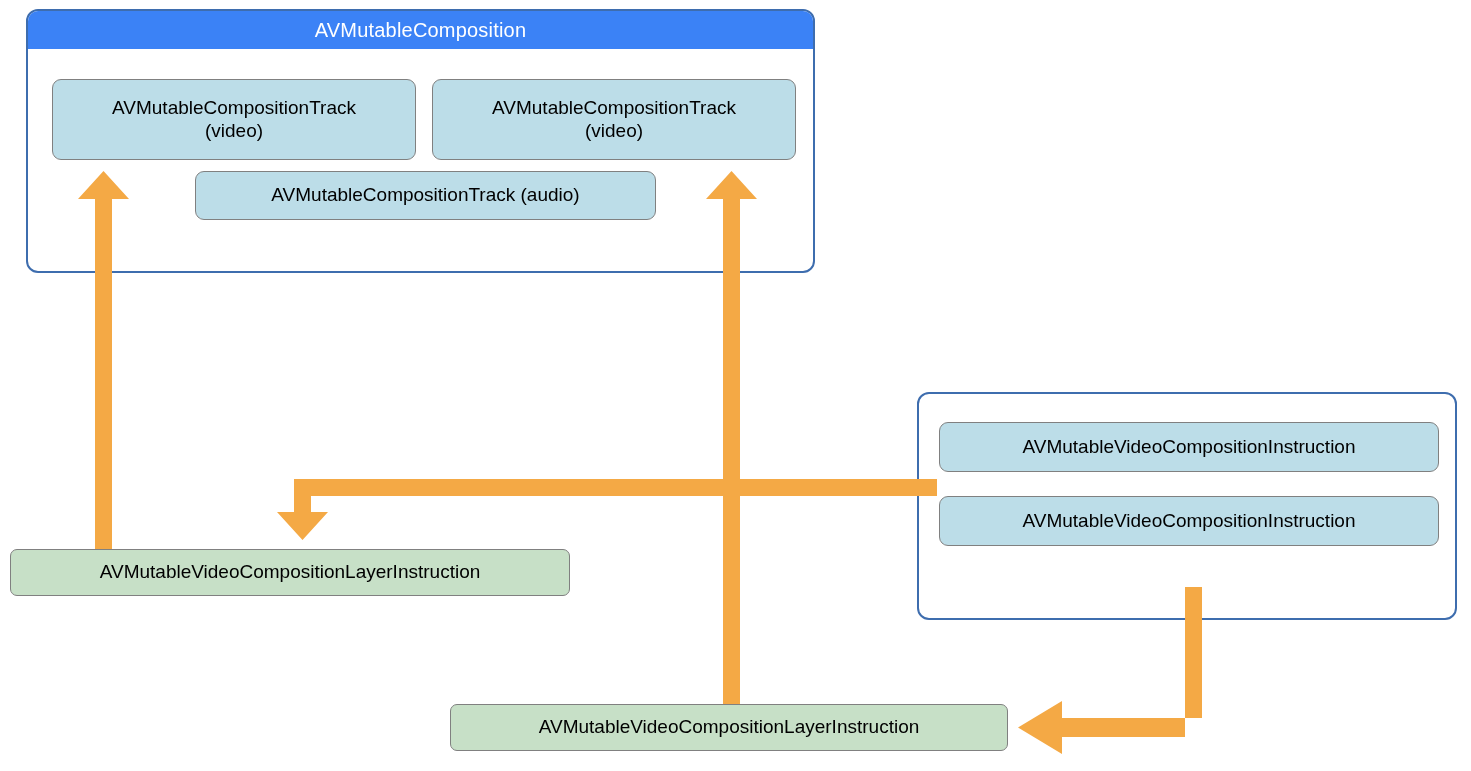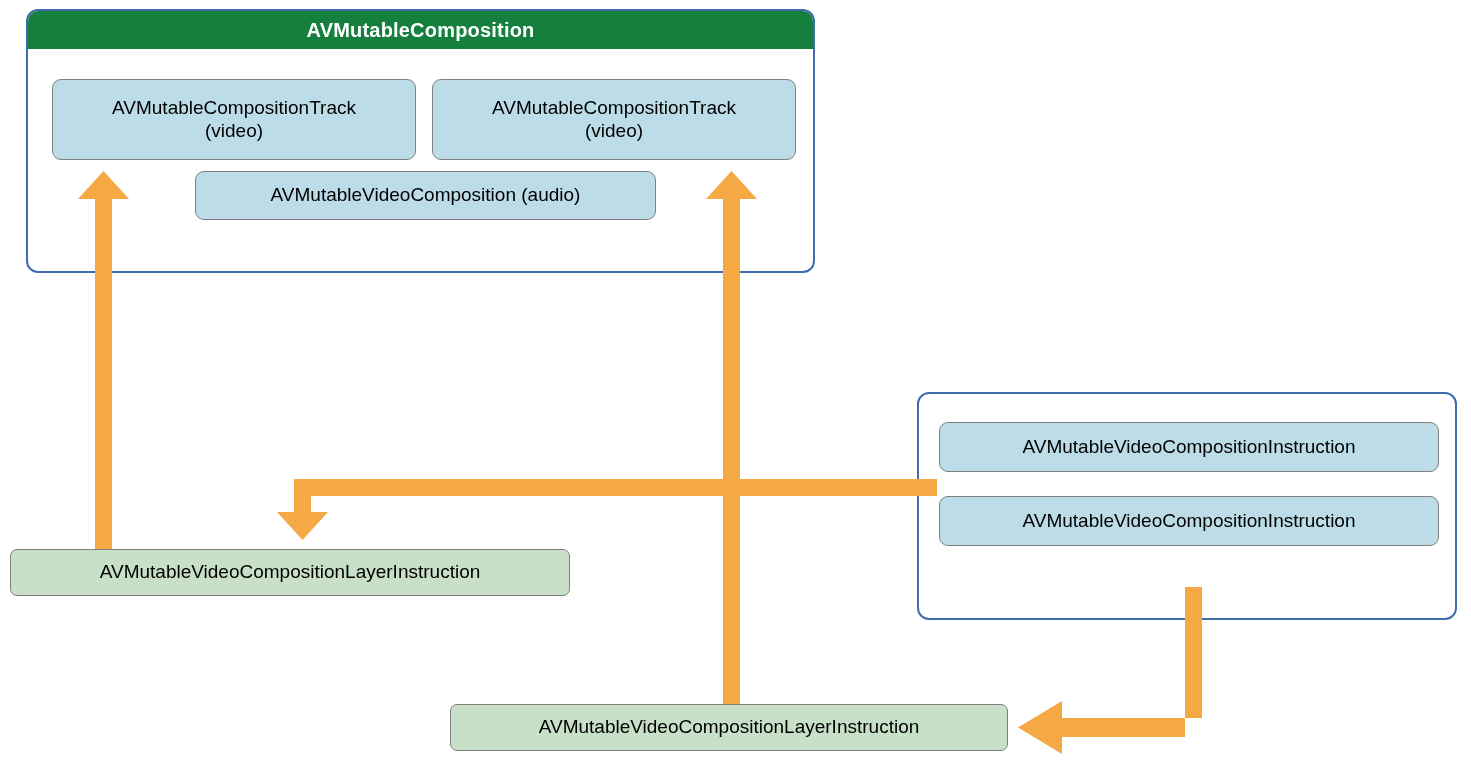--- a/index.html
+++ b/index.html
@@ -26,23 +26,23 @@
     position: absolute;
     box-sizing: border-box;
     border: 2px solid #3E6DAE;
     border-radius: 12px;
     background: #ffffff;
     overflow: hidden;
   }
   .panel-header {
     box-sizing: border-box;
     width: 100%;
-    background: #15803d;
+    background: #3b82f6;
     color: #ffffff;
-    font-weight: bold;
+    font-weight: normal;
     text-align: right;
     letter-spacing: .2px;
     display: flex;
     align-items: center;
     justify-content: center;
   }
   .panel-body {
     position: relative;
     width: 100%;
   }
@@ -120,21 +120,21 @@
 
 <div id="canvas">
 
   <div class="panel" id="composition-panel">
     <div class="panel-header">AVMutableComposition</div>
     <div class="panel-body">
       <div class="node blue" id="track-video-1">AVMutableCompositionTrack
 (video)</div>
       <div class="node blue" id="track-video-2">AVMutableCompositionTrack
 (video)</div>
-      <div class="node blue" id="track-audio">AVMutableVideoComposition (audio)</div>
+      <div class="node blue" id="track-audio">AVMutableCompositionTrack (audio)</div>
     </div>
   </div>
 
   <div class="panel" id="video-composition-panel">
     <div class="panel-body">
       <div class="node blue" id="instruction-1">AVMutableVideoCompositionInstruction</div>
       <div class="node blue" id="instruction-2">AVMutableVideoCompositionInstruction</div>
     </div>
   </div>
 

